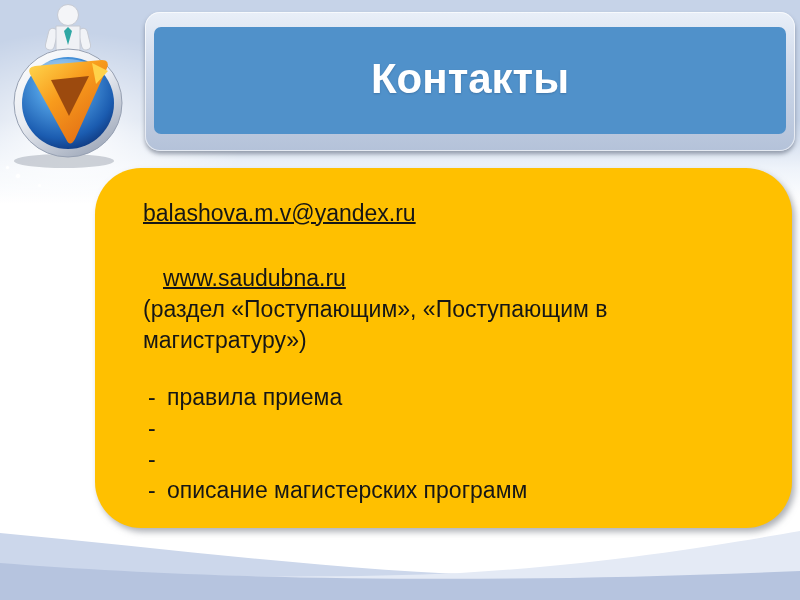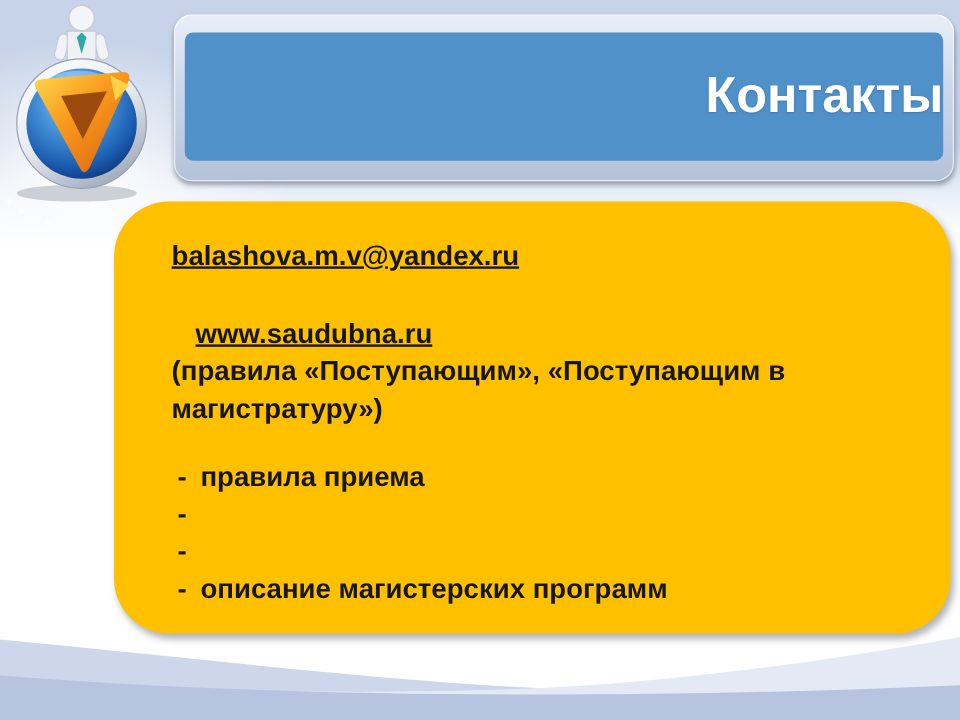--- a/index.html
+++ b/index.html
@@ -17,41 +17,41 @@
     position:absolute;left:145px;top:12px;width:650px;height:139px;
     border-radius:15px;
     background:linear-gradient(180deg,#e9eff8 0%,#ccd7e9 45%,#b4c2d9 100%);
     box-shadow:0 3px 4px rgba(70,80,100,.5), inset 0 0 0 1px rgba(255,255,255,.65);
   }
   .banner-blue{
     position:absolute;left:9px;right:9px;top:15px;bottom:17px;
     border-radius:7px;
     background:linear-gradient(180deg,#5896ce 0%, var(--header_blue,#5091ca) 55%, #4а87c0 100%);
     background-color:var(--header_blue,#5091ca);
-    display:flex;align-items:center;justify-content:flex-end;
+    display:flex;align-items:center;justify-content:center;
   }
   .page-title{
     color:#ffffff;font-size:42px;font-weight:bold;
     padding-bottom:4px;
     text-shadow:0 1px 2px rgba(20,40,70,.25);
   }
 
   
   .logo{position:absolute;left:6px;top:0;width:130px;height:170px;}
 
   
   .card{
     position:absolute;left:95px;top:168px;width:697px;height:360px;
     box-sizing:border-box;
     background:var(--card_yellow,#ffc000);
     border-radius:46px;
     padding:30px 50px 20px 48px;
     box-shadow:3px 4px 6px rgba(110,115,125,.55);
     color:var(--text_black,#161616);
-    font-weight:bold;font-size:23px;line-height:31px;
+    font-weight:normal;font-size:23px;line-height:31px;
     z-index:2;
   }
   .contact-link{color:var(--text_black,#161616);text-decoration:underline;text-decoration-thickness:2px;cursor:pointer;}
   .line-www{margin-top:34px;margin-left:20px;}
   .site-note{max-width:600px;}
   .bullet-list{list-style:none;margin:26px 0 0 0;padding:0;}
   .bullet-list li{display:flex;margin:0 0 0 5px;}
   .dash{width:19px;flex:0 0 19px;}
 
   
@@ -114,21 +114,21 @@
     </div>
   </div>
 
   <div class="card">
     <div>
       <span class="contact-link">balashova.m.v@yandex.ru</span>
     </div>
     <div class="line-www">
       <span class="contact-link">www.saudubna.ru</span>
     </div>
-    <div class="site-note">(правила «Поступающим», «Поступающим в магистратуру»)</div>
+    <div class="site-note">(раздел «Поступающим», «Поступающим в магистратуру»)</div>
     <ul class="bullet-list">
       <li>
         <span class="dash">-</span>
         <span>правила приема</span>
       </li>
       <li>
         <span class="dash">-</span>
       </li>
       <li>
         <span class="dash">-</span>

